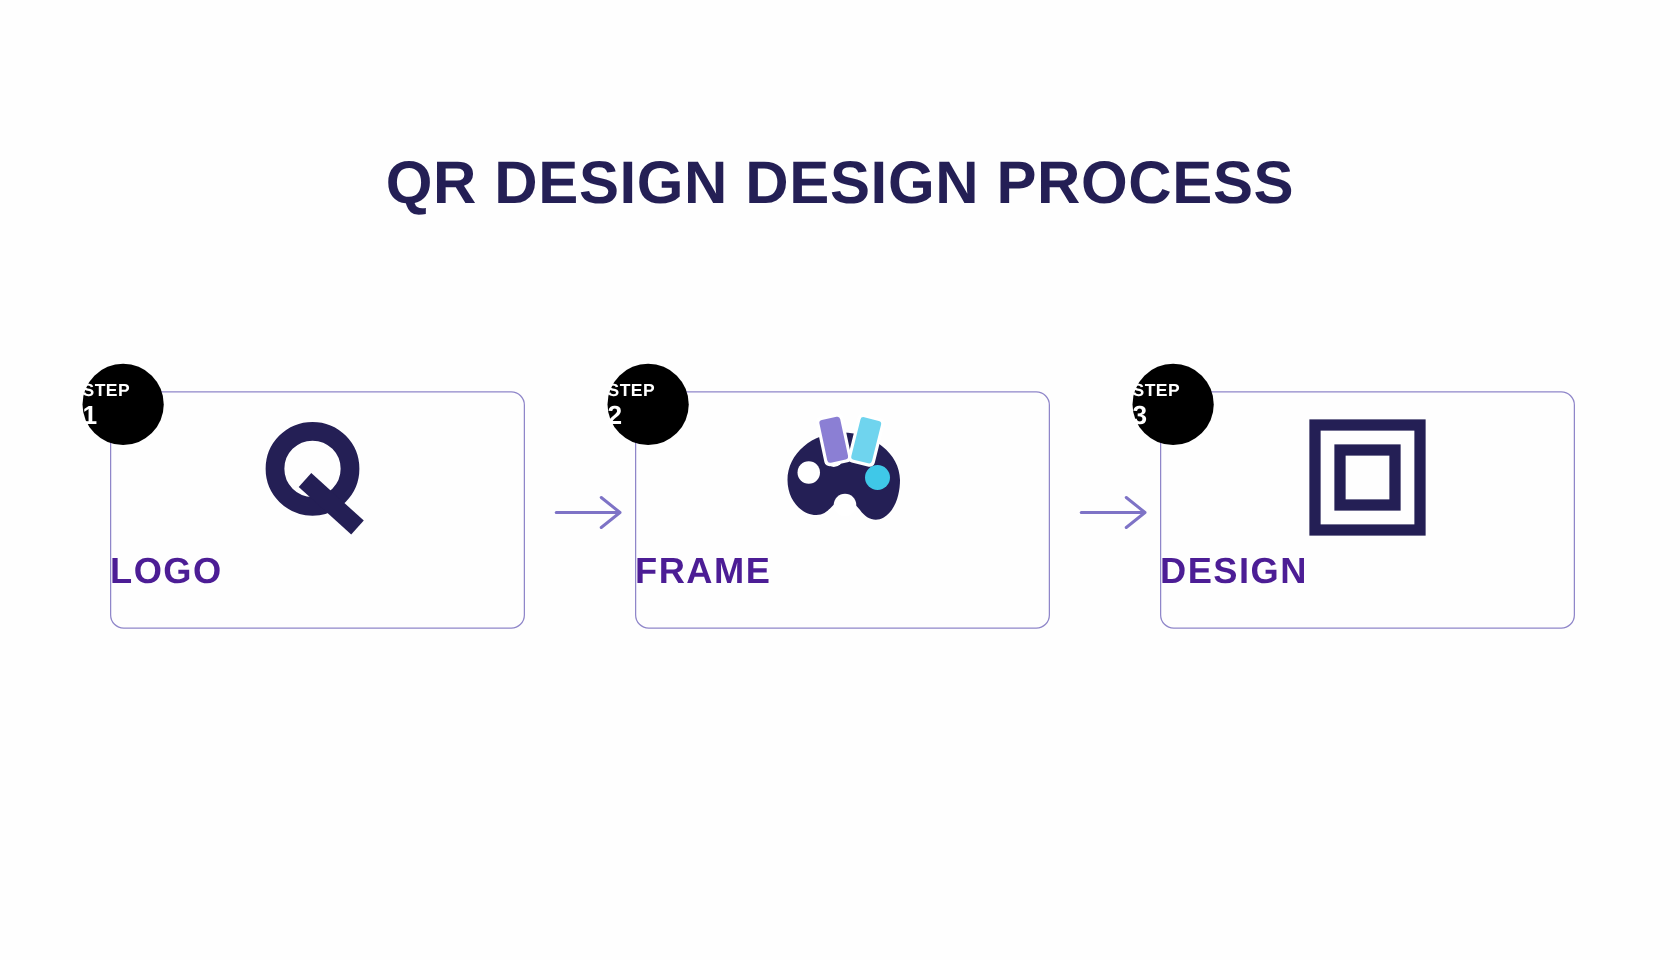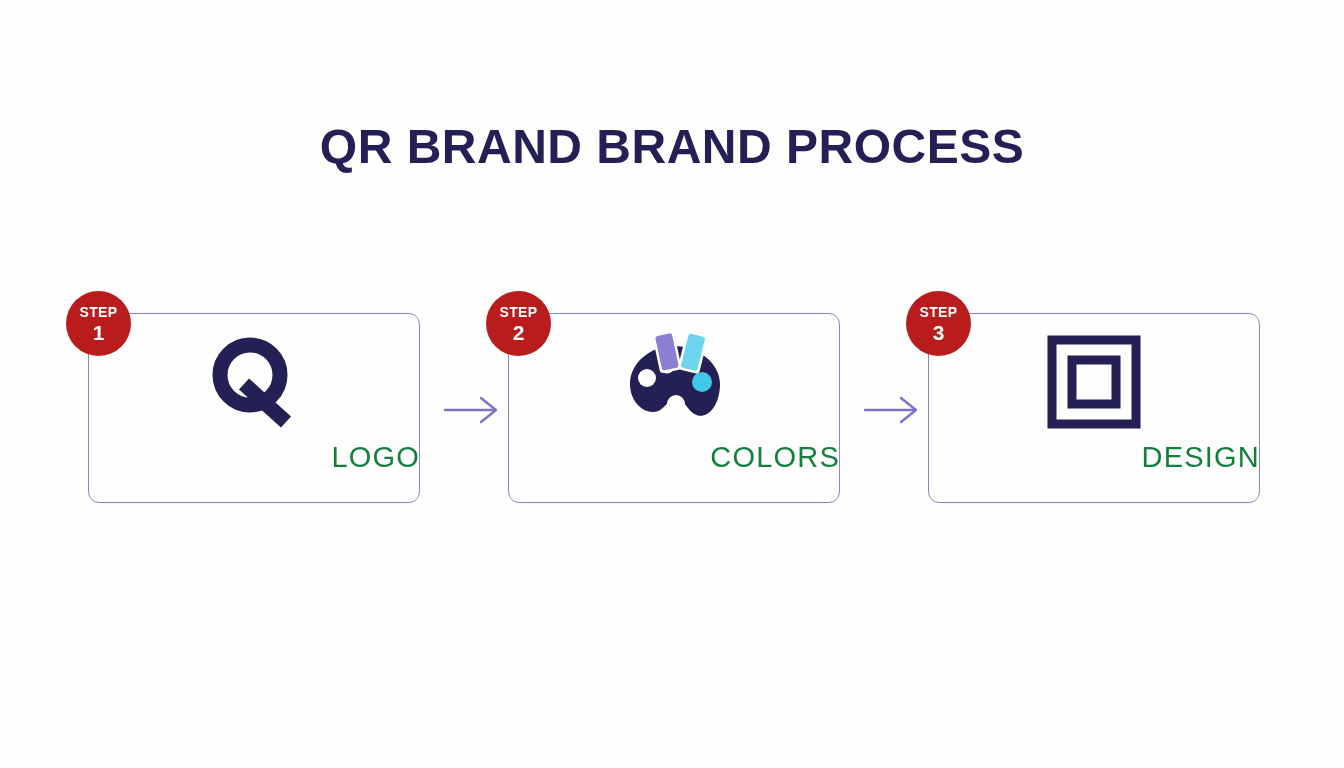--- a/index.html
+++ b/index.html
@@ -67,25 +67,25 @@
     background: transparent;
   }
 
   .badge {
     position: absolute;
     left: -22px;
     top: -22px;
     width: 65px;
     height: 65px;
     border-radius: 50%;
-    background: #b91c1c;
+    background: #000000;
     color: #ffffff;
     display: flex;
     flex-direction: column;
-    align-items: center;
+    align-items: flex-start;
     justify-content: center;
     z-index: 5;
     line-height: 1;
   }
   .badge .b-word {
     font-size: 14px;
     font-weight: 700;
     letter-spacing: 0.4px;
   }
   .badge .b-num {
@@ -103,43 +103,43 @@
     display: flex;
     align-items: center;
     justify-content: center;
   }
 
   .step-label {
     position: absolute;
     left: 0;
     top: 128px;
     width: 100%;
-    text-align: right;
+    text-align: left;
     font-size: 29px;
-    font-weight: 400;
+    font-weight: 700;
     letter-spacing: 1.2px;
-    color: #15803d;
+    color: #4c1d95;
   }
 
   
   .arrow {
     position: absolute;
     top: 80px;
     width: 62px;
     height: 34px;
   }
   .arrow.a1 { left: 355px; }
   .arrow.a2 { left: 775px; }
 </style>
 </head>
 <body>
 
 <div id="slide">
 
-  <div id="title">QR BRAND BRAND PROCESS</div>
+  <div id="title">QR DESIGN DESIGN PROCESS</div>
 
   <div id="flow">
 
     <div class="step s1">
       <div class="card"></div>
 
       <div class="badge">
         <span class="b-word">STEP</span>
         <span class="b-num">1</span>
       </div>
@@ -192,21 +192,21 @@
             <rect x="36" y="2" width="22" height="40" rx="4" fill="#ffffff"></rect>
             <rect x="38.5" y="4.5" width="17" height="35" rx="2.5" fill="#8B7FD4"></rect>
           </g>
           <g transform="rotate(14 72 22)">
             <rect x="62" y="2" width="22" height="40" rx="4" fill="#ffffff"></rect>
             <rect x="64.5" y="4.5" width="17" height="35" rx="2.5" fill="#6FD4EE"></rect>
           </g>
         </svg>
       </div>
 
-      <div class="step-label">COLORS</div>
+      <div class="step-label">FRAME</div>
     </div>
 
     <div class="arrow a2">
       <svg width="62" height="34" viewBox="0 0 62 34">
         <path d="M2 17 L52 17" stroke="#7E73C6" stroke-width="2.4" fill="none" stroke-linecap="round"></path>
         <path d="M38 5 L53 17 L38 29" stroke="#7E73C6" stroke-width="2.4" fill="none" stroke-linecap="round" stroke-linejoin="round"></path>
       </svg>
     </div>
 
     <div class="step s3">

